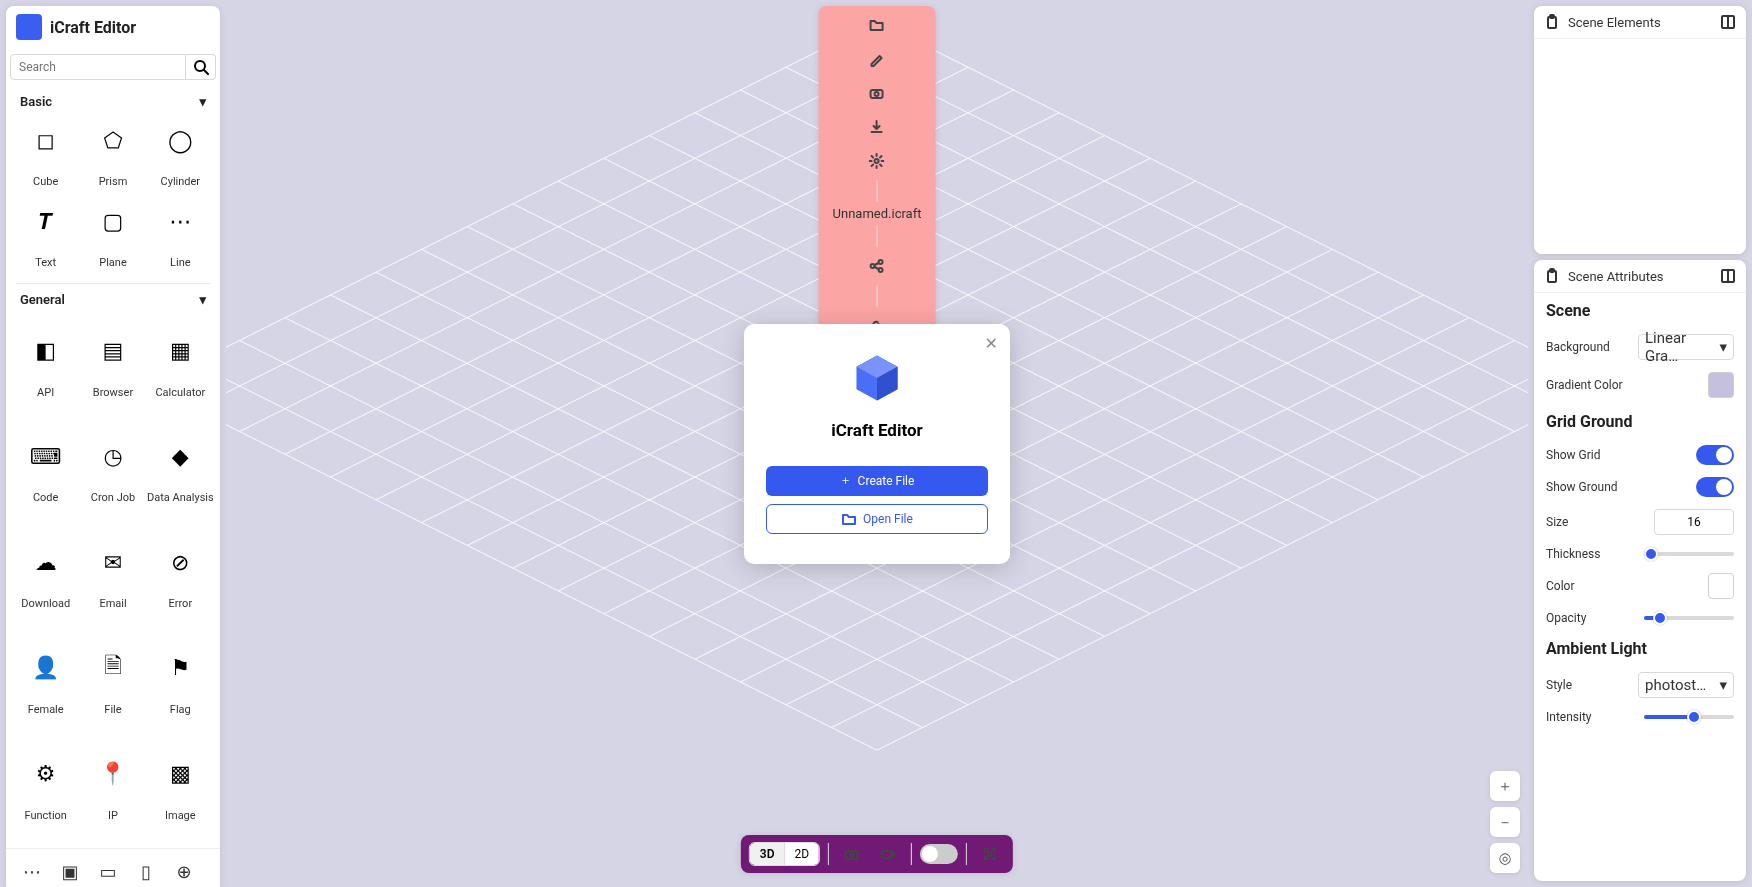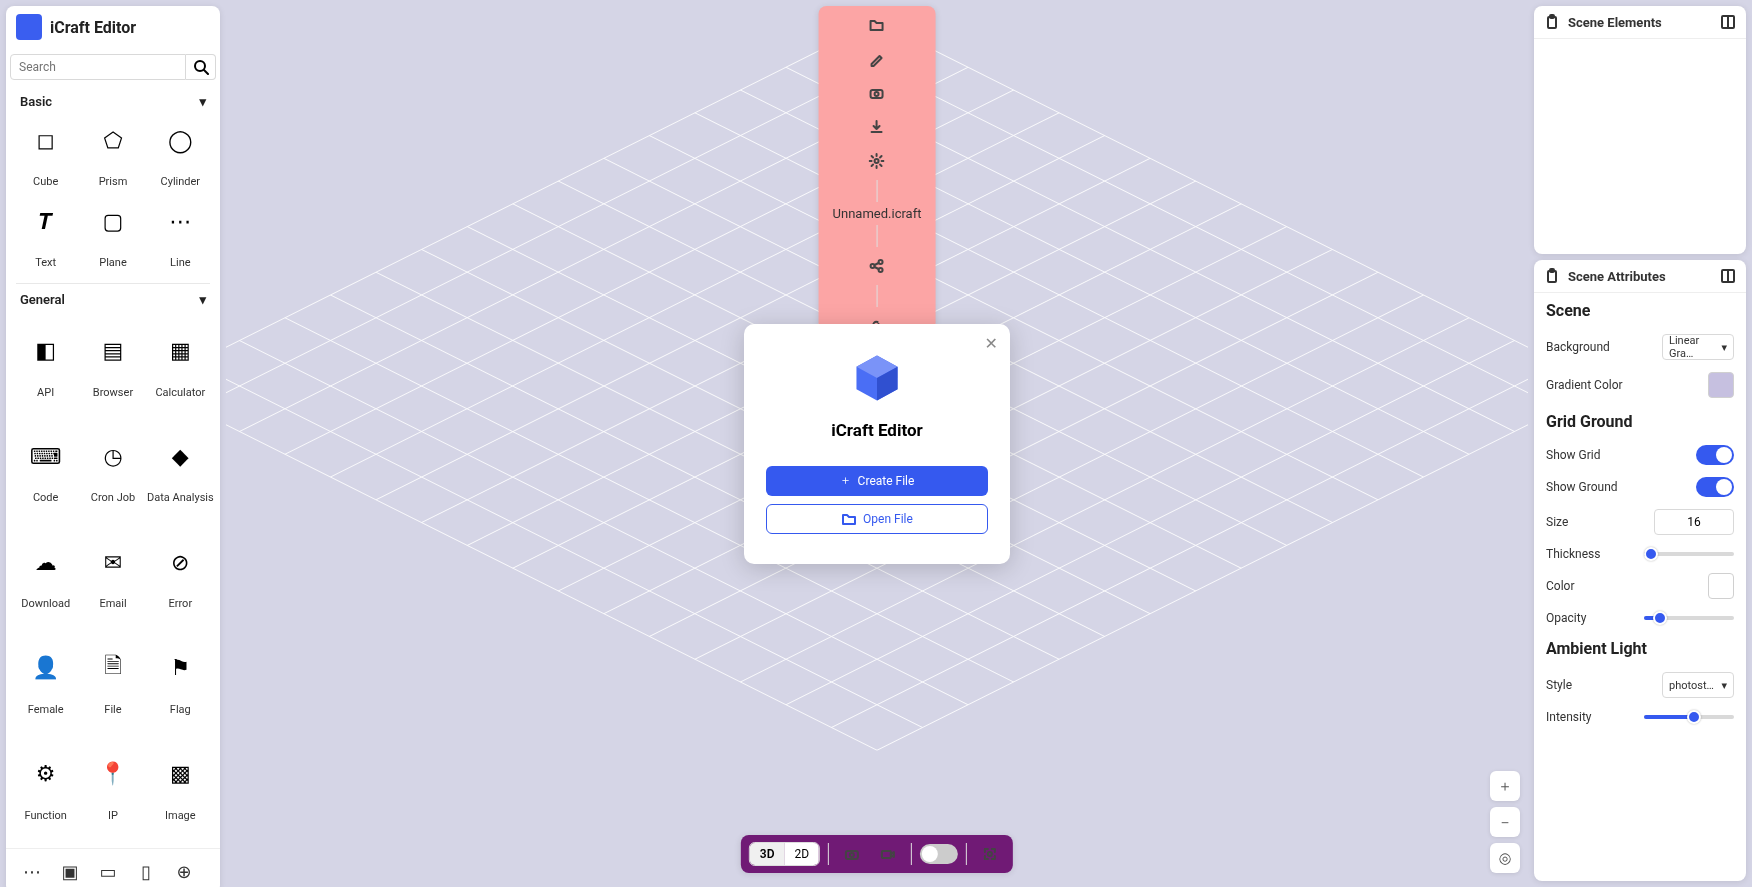--- a/index.html
+++ b/index.html
@@ -47,27 +47,27 @@
 .switch .knob{width:16px;height:16px;background:#fff;border-radius:50%;position:absolute;top:2px;left:2px;}
 .switch.on .knob{left:20px;}
 
 
 .zoom-stack{position:absolute;right:8px;bottom:8px;display:flex;flex-direction:column;gap:6px;z-index:2;}
 .z-btn{width:30px;height:30px;background:#fff;border-radius:6px;display:flex;align-items:center;justify-content:center;cursor:pointer;box-shadow:0 1px 4px rgba(0,0,0,0.1);font-size:15px;color:#555;}
 
 
 .right-panel{width:212px;display:flex;flex-direction:column;margin:6px;gap:6px;}
 .panel-box{background:#fff;border-radius:8px;box-shadow:0 1px 6px rgba(0,0,0,0.1);display:flex;flex-direction:column;}
-.panel-head{display:flex;align-items:center;gap:8px;padding:8px 10px;border-bottom:1px solid #eee;font-size:13px;font-weight:700;color:#333;}
+.panel-head{display:flex;align-items:center;gap:8px;padding:8px 10px;border-bottom:1px solid #eee;font-size:13px;font-weight:400;color:#333;}
 .panel-head .sp{flex:1;}
 .scene-elements{height:248px;}
 .scene-attr{flex:1;overflow-y:auto;}
 .sa-sect{padding:8px 12px;font-size:16px;font-weight:700;color:#222;}
 .sa-row{display:flex;align-items:center;justify-content:space-between;padding:6px 12px;font-size:12px;color:#333;}
-.sa-sel{height:26px;border:1px solid #d9d9d9;border-radius:4px;padding:0 6px;font-size:11px;width:72px;background:#fff;cursor:pointer;display:flex;align-items:center;justify-content:space-between;}
+.sa-sel{height:26px;border:1px solid #d9d9d9;border-radius:4px;padding:0 6px;font-size:15px;width:96px;background:#fff;cursor:pointer;display:flex;align-items:center;justify-content:space-between;}
 .swatch{width:26px;height:26px;border:1px solid #d0d0d0;border-radius:4px;background:#c6c0e0;cursor:pointer;}
 .swatch.white{background:#fff;}
 .num-in{width:80px;height:26px;border:1px solid #d9d9d9;border-radius:4px;text-align:center;font-size:12px;}
 .slider{width:90px;height:4px;background:#d9d9d9;border-radius:2px;position:relative;}
 .slider .fill{position:absolute;height:100%;background:#3559ef;border-radius:2px;}
 .slider .thumb{position:absolute;width:14px;height:14px;background:#3559ef;border:2px solid #fff;border-radius:50%;top:-5px;transform:translateX(-50%);box-shadow:0 0 2px rgba(0,0,0,0.3);}
 
 
 .modal-bg{position:absolute;inset:0;z-index:10;display:flex;align-items:center;justify-content:center;}
 .modal{width:266px;background:#fff;border-radius:10px;padding:26px 22px 22px;position:relative;display:flex;flex-direction:column;align-items:center;box-shadow:0 4px 24px rgba(0,0,0,0.18);}

